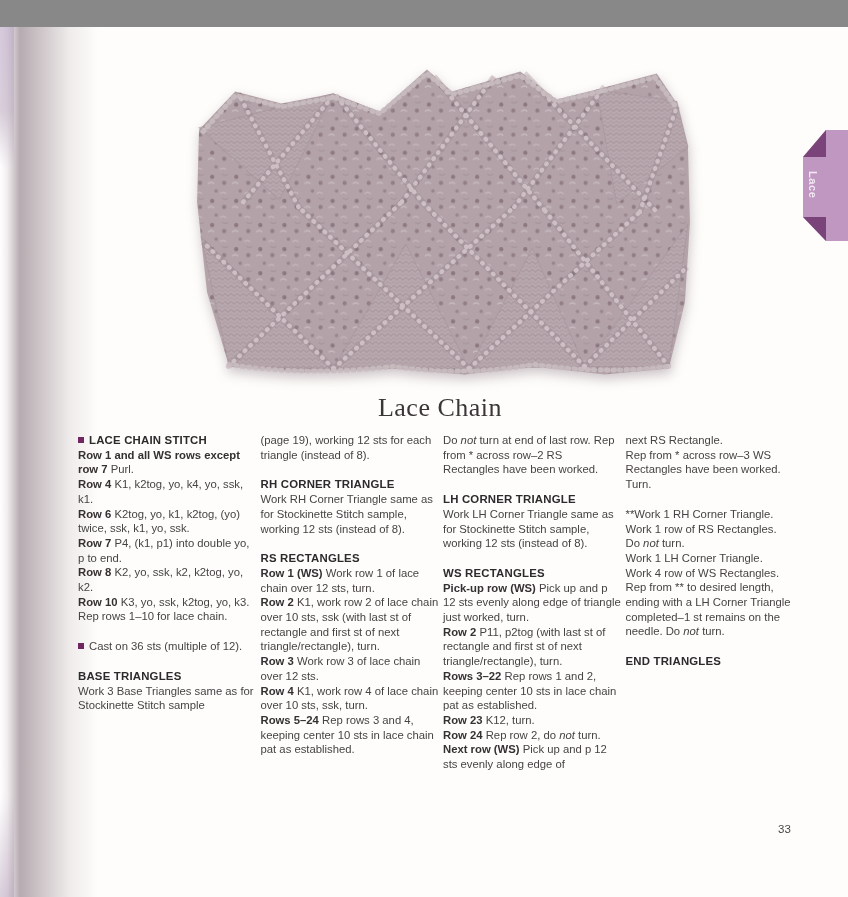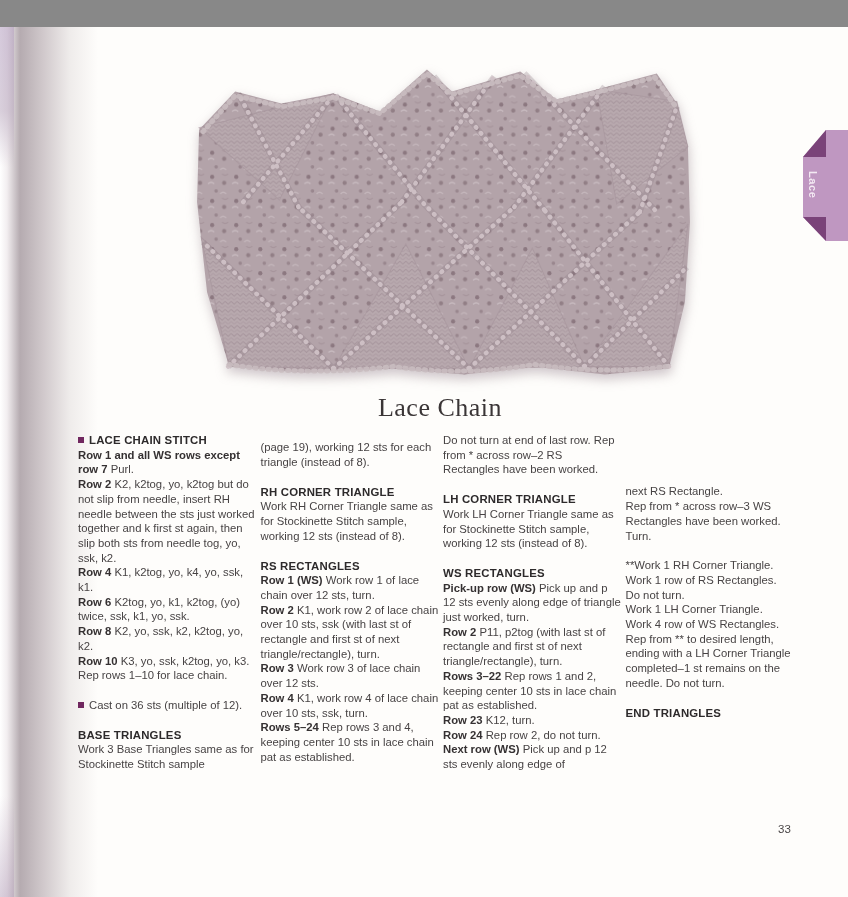--- a/index.html
+++ b/index.html
@@ -30,32 +30,32 @@
   .swatch svg{filter:drop-shadow(1px 5px 6px rgba(125,105,118,.38));}
   
   .title{
     position:absolute;left:78px;top:366px;width:724px;text-align:center;
     font-family:"Liberation Serif","DejaVu Serif",serif;font-size:26px;
     color:#3a3536;letter-spacing:.5px;
   }
   
   .columns{
     position:absolute;left:78px;top:406px;width:726px;
-    display:flex;gap:4px;align-items:center;
+    display:flex;gap:4px;align-items:flex-start;
   }
   .col{flex:1 1 0;font-size:11.3px;line-height:14.7px;color:#474344;}
   .blk-h{
     font-weight:bold;color:#2d2a2b;margin-top:15px;letter-spacing:.2px;
     font-size:11.4px;
   }
   .blk-p{margin:0;}
   .blk-p.gap,.blk-h.gap{margin-top:15px;}
   .col .blk-h:first-child,.col .blk-p:first-child{margin-top:0;}
   .run-b{font-weight:bold;color:#353132;}
-  .run-i{}
+  .run-i{font-style:italic;}
   .run-s{color:#93478f;font-size:12px;}
   .bullet{
     display:inline-block;width:6px;height:6px;background:#70275f;
     margin-right:5px;margin-bottom:1px;
   }
   
   .tab{position:absolute;right:0;top:97px;width:48px;height:123px;}
   .tab text{
     font-family:"Liberation Sans",sans-serif;font-size:11px;font-weight:bold;
     fill:#f3e9f3;letter-spacing:.6px;
@@ -150,23 +150,23 @@
       </g>
     </svg>
   </div>
 
   <div class="title">Lace Chain</div>
 
   <div class="columns">
     <div class="col">
         <div class="blk-h"><span class="bullet"></span>LACE CHAIN STITCH</div>
         <p class="blk-p"><span class="run-b">Row 1 and all WS rows except row 7</span><span class="run-n"> Purl.</span></p>
-        <p class="blk-p"><span class="run-b">Row 2</span><span class="run-n"> K2, k2tog, yo, k2tog but do </span><span class="run-i">not</span><span class="run-n"> slip from needle, insert RH needle between the sts just worked together and k first st again, then slip both sts from needle tog, yo, ssk, k2.</span></p>
         <p class="blk-p"><span class="run-b">Row 4</span><span class="run-n"> K1, k2tog, yo, k4, yo, ssk, k1.</span></p>
         <p class="blk-p"><span class="run-b">Row 6</span><span class="run-n"> K2tog, yo, k1, k2tog, (yo) twice, ssk, k1, yo, ssk.</span></p>
+        <p class="blk-p"><span class="run-b">Row 7</span><span class="run-n"> P4, (k1, p1) into double yo, p to end.</span></p>
         <p class="blk-p"><span class="run-b">Row 8</span><span class="run-n"> K2, yo, ssk, k2, k2tog, yo, k2.</span></p>
         <p class="blk-p"><span class="run-b">Row 10</span><span class="run-n"> K3, yo, ssk, k2tog, yo, k3.</span></p>
         <p class="blk-p"><span class="run-n">Rep rows 1–10 for lace chain.</span></p>
         <p class="blk-p gap"><span class="bullet"></span><span class="run-n">Cast on 36 sts (multiple of 12).</span></p>
         <div class="blk-h">BASE TRIANGLES</div>
         <p class="blk-p"><span class="run-n">Work 3 Base Triangles same as for Stockinette Stitch sample</span></p>
       </div>
     <div class="col">
         <p class="blk-p"><span class="run-n">(page 19), working 12 sts for each triangle (instead of 8).</span></p>
         <div class="blk-h">RH CORNER TRIANGLE</div>

